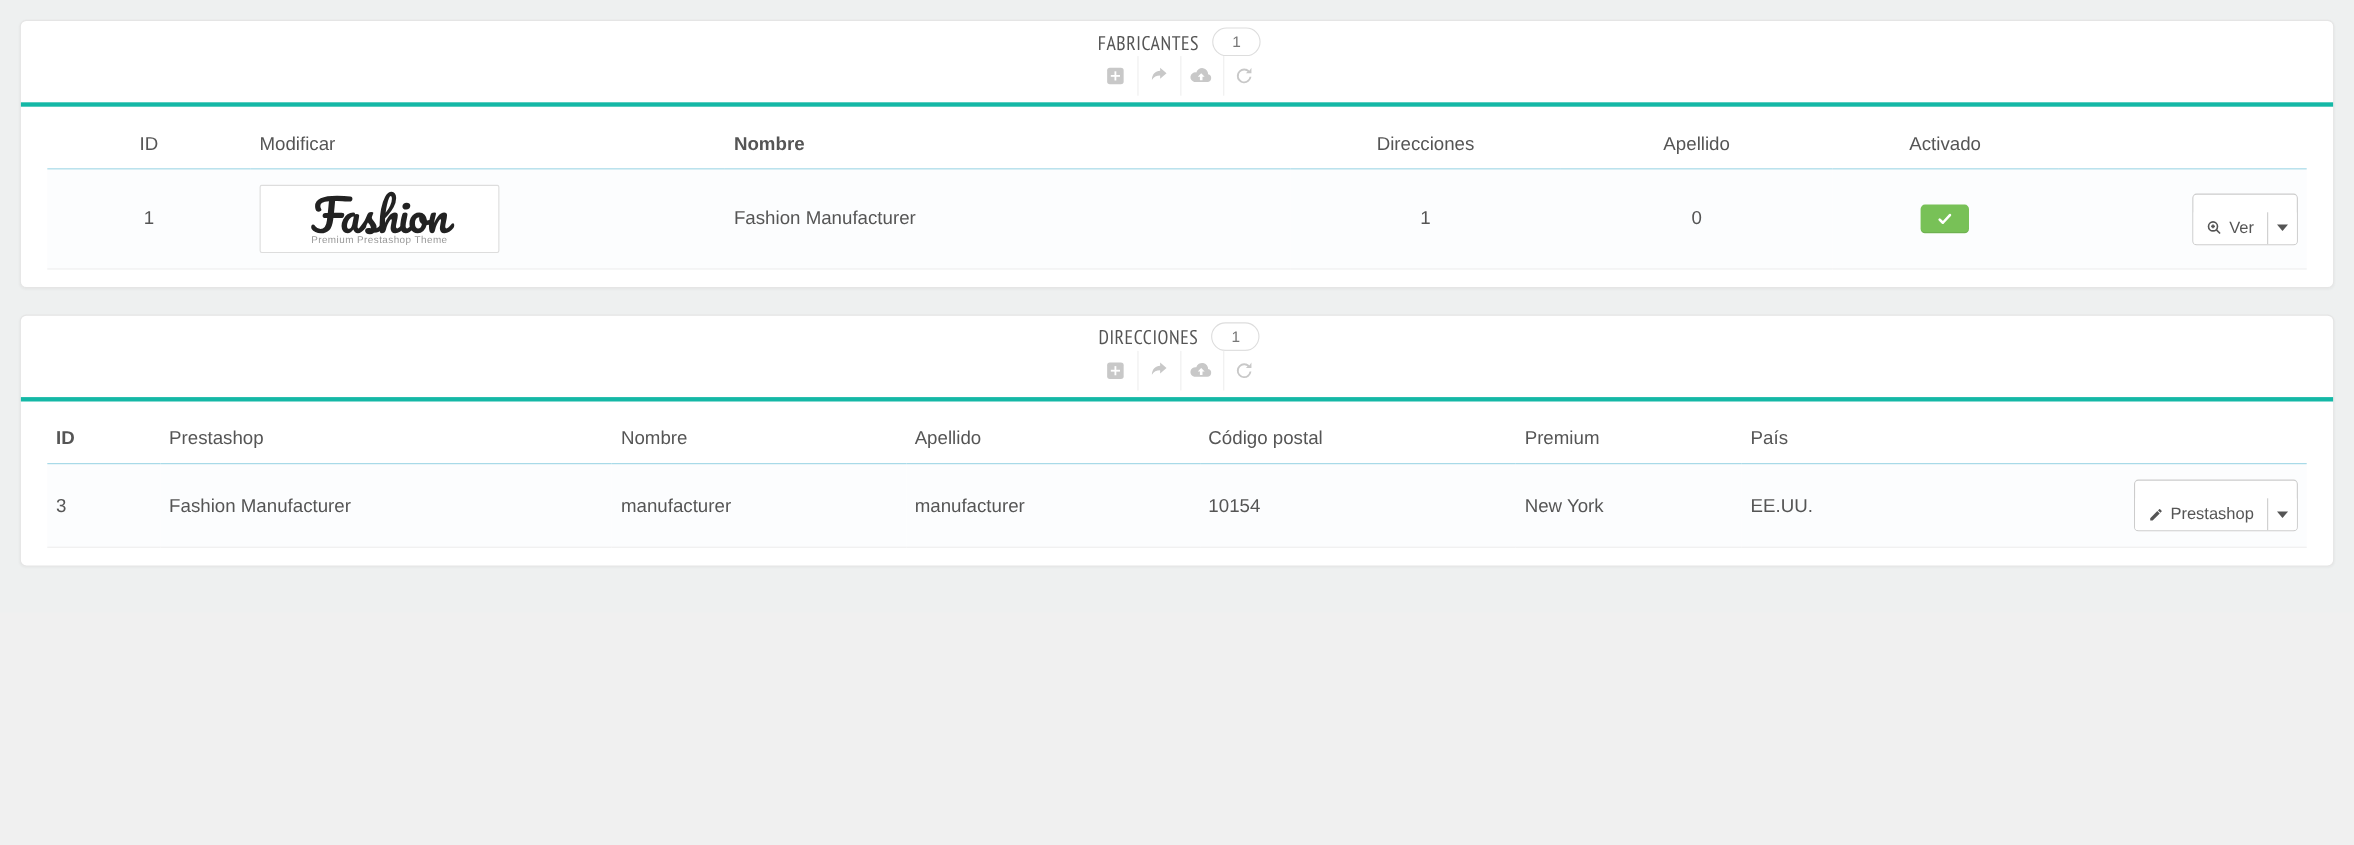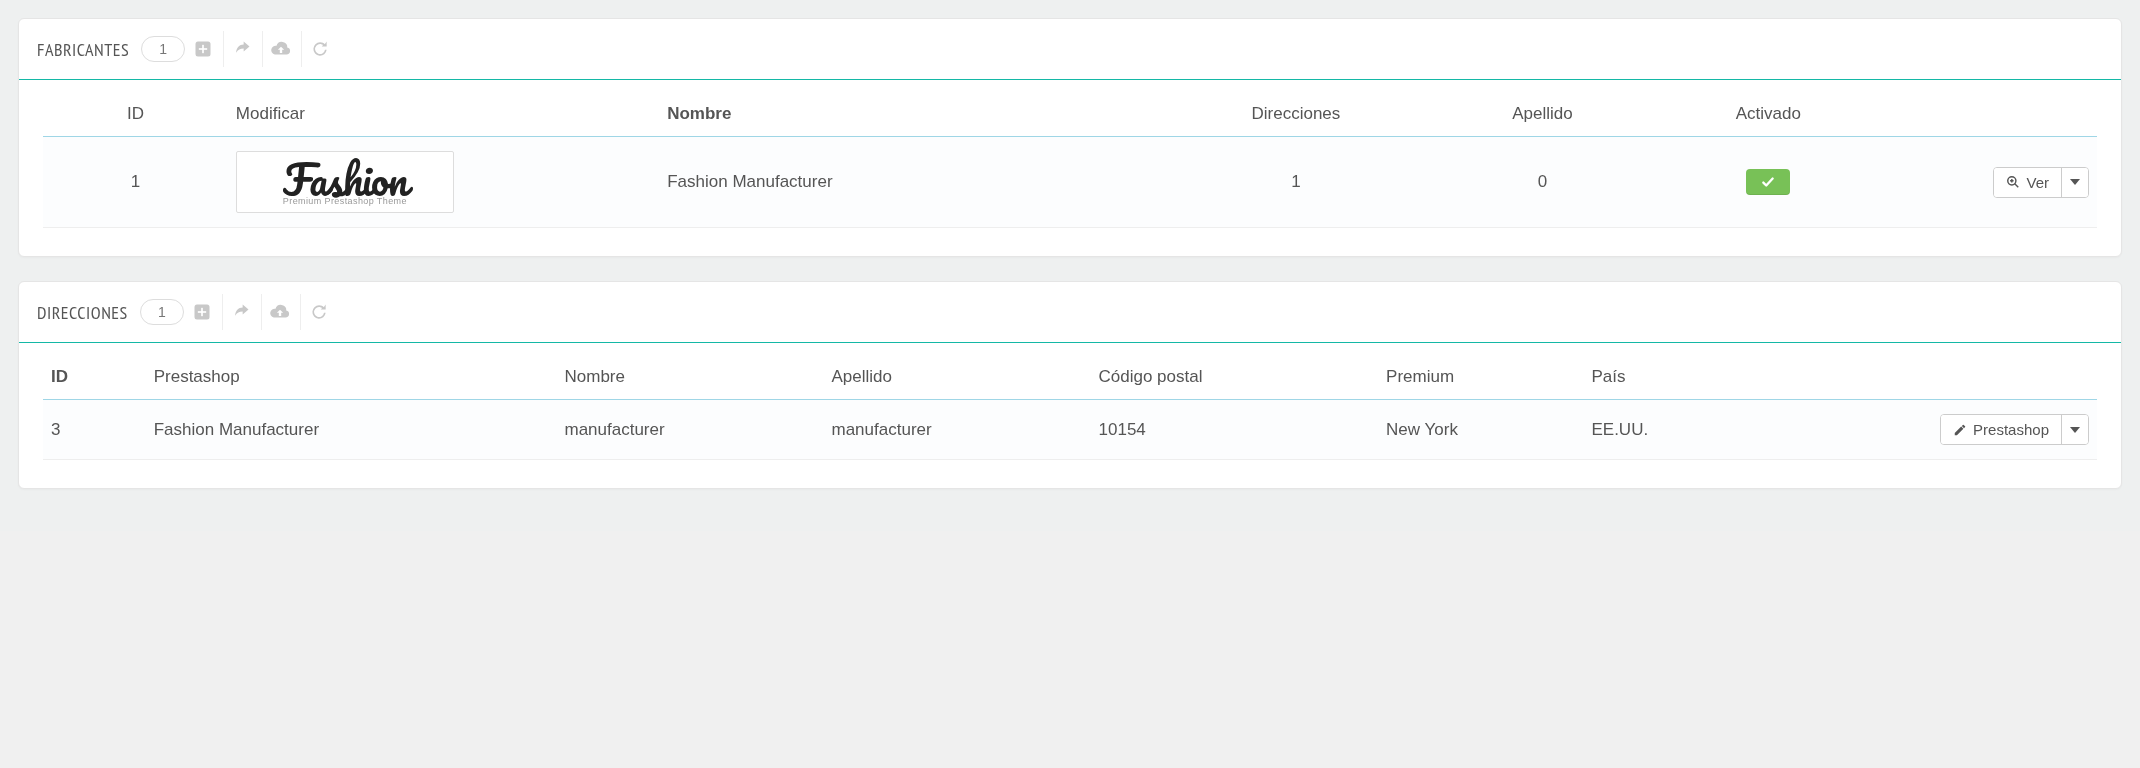--- a/index.html
+++ b/index.html
@@ -18,22 +18,23 @@
     border: 1px solid #e5e5e5;
     border-radius: 6px;
     margin-bottom: 24px;
     box-shadow: 0 1px 2px rgba(0,0,0,0.03);
   }
   .panel-header {
     display: flex;
     align-items: center;
     justify-content: flex-start;
     padding: 6px 14px 6px 18px;
-    border-bottom: 1px solid #14b8a6;
+    border-bottom: 4px solid #14b8a6;
     min-height: 48px;
+    flex-direction: column;
   }
   .panel-title-wrap {
     display: flex;
     align-items: center;
     gap: 12px;
   }
   .panel-title {
     font-size: 18px;
     letter-spacing: 0.5px;
     font-weight: 300;
@@ -64,21 +65,21 @@
     display: flex;
     align-items: center;
     justify-content: center;
     color: #c8c8c8;
     cursor: pointer;
     border-left: 1px solid #eee;
     background: #fff;
   }
   .toolbar .tbtn:first-child { border-left: none; }
   .panel-body {
-    padding: 14px 24px 28px 24px;
+    padding: 14px 24px 16px 24px;
   }
   table.grid {
     width: 100%;
     border-collapse: collapse;
   }
   table.grid thead th {
     text-align: left;
     font-weight: 400;
     color: #555;
     font-size: 17px;
@@ -142,20 +143,21 @@
   }
   .btn-group .btn {
     display: inline-flex;
     align-items: center;
     gap: 6px;
     padding: 6px 12px;
     font-size: 15px;
     color: #555;
     cursor: pointer;
     background: #fff;
+    margin-top: 16px;
   }
   .btn-group .btn.caret-only {
     padding: 6px 8px;
     border-left: 1px solid #ccc;
   }
   .btn-group .btn svg { display: block; }
   svg { display: block; }
 </style>
 </head>
 <body>

